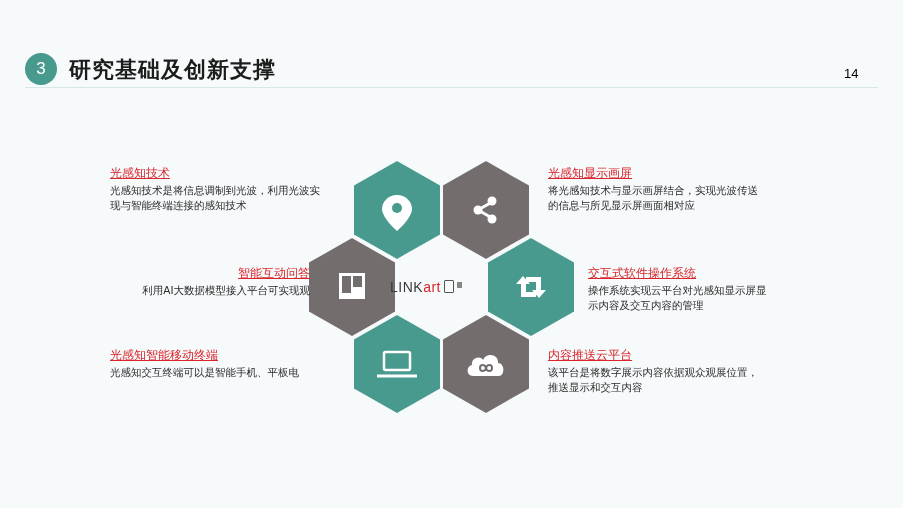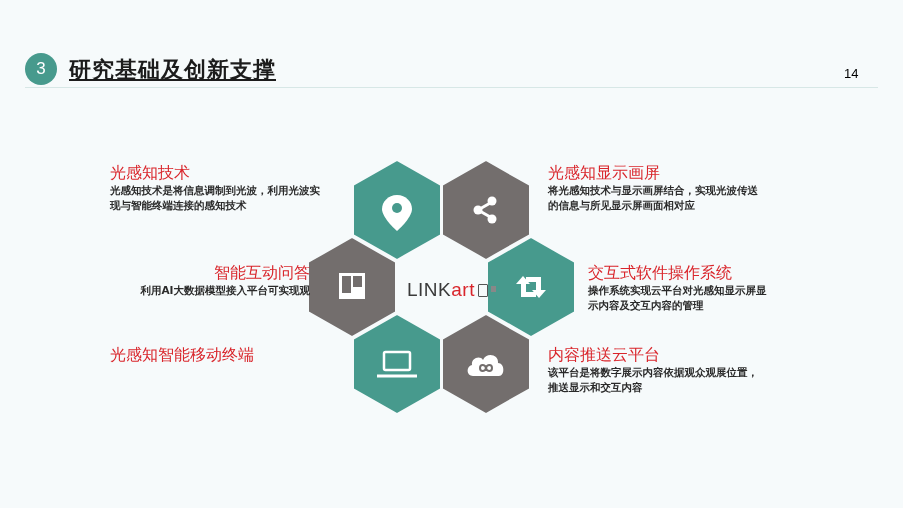--- a/index.html
+++ b/index.html
@@ -10,38 +10,38 @@
     position: relative;
   }
   .header-circle {
     position: absolute; left: 25px; top: 53px; width: 32px; height: 32px;
     border-radius: 50%; background: #479a8d; color: #fff;
     font-size: 17px; line-height: 32px; text-align: center;
     font-family: "Liberation Sans", sans-serif;
   }
   .header-title {
     position: absolute; left: 69px; top: 55px;
-    font-size: 22px; font-weight: bold; color: #1c1c1c; letter-spacing: 1px; text-decoration: underline;
+    font-size: 22px; font-weight: bold; color: #1c1c1c; letter-spacing: 1px;
   }
   .page-number {
     position: absolute; left: 844px; top: 66px;
     font-size: 13px; color: #000000; font-family: "Liberation Sans", sans-serif;
   }
   .header-rule {
     position: absolute; left: 25px; top: 87px; width: 853px; height: 1px;
     background: #d7e7e6;
   }
   .hex-diagram { position: absolute; left: 0; top: 0; width: 903px; height: 508px; }
   .feature { position: absolute; }
-  .feature .ftitle { font-size: 16px; color: #d9252b; line-height: 18px; margin-bottom: 1px; }
-  .feature .fdesc { font-size: 10.5px; color: #2a2a2a; line-height: 15px; font-weight: bold; }
+  .feature .ftitle { font-size: 12px; color: #d9252b; line-height: 18px; margin-bottom: 1px; text-decoration: underline; }
+  .feature .fdesc { font-size: 10.5px; color: #2a2a2a; line-height: 15px; }
   .feature.right { text-align: left; }
   .feature.right .ftitle { text-align: left; }
   .logo {
-    position: absolute; left: 407px; top: 279px; font-size: 19px;
+    position: absolute; left: 390px; top: 279px; font-size: 14px;
     font-family: "Liberation Sans", sans-serif; letter-spacing: 0.5px;
   }
   .logo .link { color: #3a3a3a; }
   .logo .art { color: #d9252b; }
   .logo .device { display: inline-block; width: 8px; height: 11px; border: 1.3px solid #555; border-radius: 1px; margin-left: 3px; vertical-align: -1px; position: relative; }
   .logo .device2 { display: inline-block; width: 5px; height: 6px; background: #888; margin-left: 3px; vertical-align: 4px; }
 </style>
 </head>
 <body>
 
@@ -113,20 +113,21 @@
   <div class="ftitle">光感知技术</div>
   <div class="fdesc">光感知技术是将信息调制到光波，利用光波实</div>
   <div class="fdesc">现与智能终端连接的感知技术</div>
 </div>
 <div class="feature" style="left:110px; top:264px; width:200px;text-align:right;">
   <div class="ftitle">智能互动问答</div>
   <div class="fdesc">利用AI大数据模型接入平台可实现观</div>
 </div>
 <div class="feature" style="left:110px; top:346px; width:220px;">
   <div class="ftitle">光感知智能移动终端</div>
+  <div class="fdesc">光感知交互终端可以是智能手机、平板电</div>
 </div>
 
 <div class="feature right" style="left:548px; top:164px; width:226px;">
   <div class="ftitle">光感知显示画屏</div>
   <div class="fdesc">将光感知技术与显示画屏结合，实现光波传送</div>
   <div class="fdesc">的信息与所见显示屏画面相对应</div>
 </div>
 <div class="feature right" style="left:588px; top:264px; width:196px;">
   <div class="ftitle">交互式软件操作系统</div>
   <div class="fdesc">操作系统实现云平台对光感知显示屏显</div>

